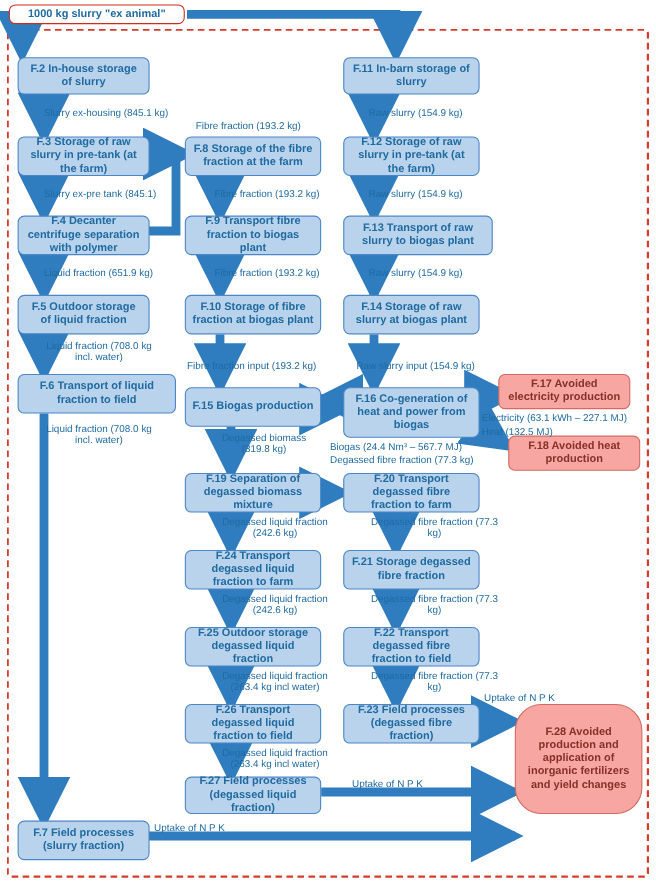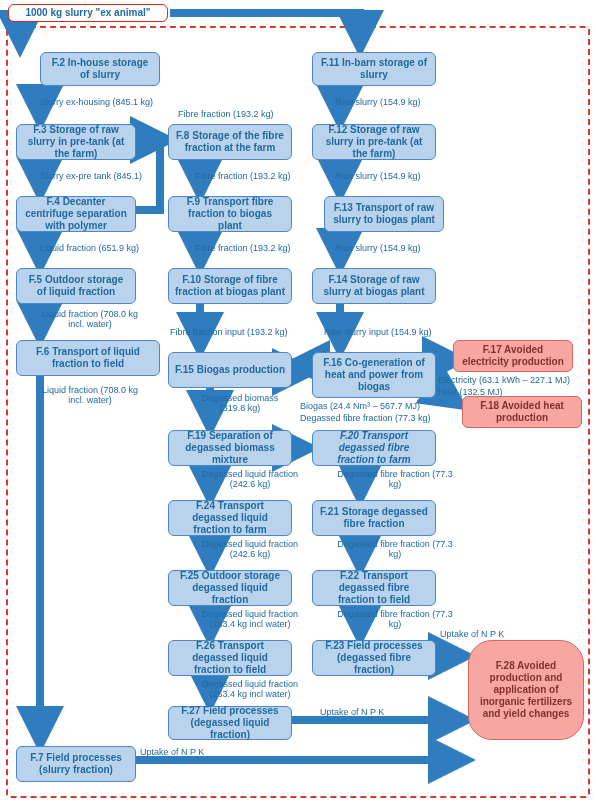--- a/index.html
+++ b/index.html
@@ -108,48 +108,48 @@
 
   <path class="arrow" d="M 430 656 L 468 656" marker-end="url(#ah)"></path>
 
   <path class="arrow" d="M 292 720 L 468 720" marker-end="url(#ah)"></path>
 
   <path class="arrow" d="M 130 760 L 468 760" marker-end="url(#ah)"></path>
 </svg>
 
 <div class="box start" style="left:8px; top:4px; width:160px; height:18px; font-size:10px;">1000 kg slurry "ex animal"</div>
 
-<div class="box blue" style="left:16px; top:52px; width:120px; height:34px;margin-left:24px;">F.2 In-house storage of slurry</div>
+<div class="box blue" style="left:16px; top:52px; width:120px; height:34px;">F.2 In-house storage of slurry</div>
 <div class="box blue" style="left:16px; top:124px; width:120px; height:36px;">F.3 Storage of raw slurry in pre-tank (at the farm)</div>
 <div class="box blue" style="left:16px; top:196px; width:120px; height:36px;">F.4 Decanter centrifuge separation with polymer</div>
 <div class="box blue" style="left:16px; top:268px; width:120px; height:36px;">F.5 Outdoor storage of liquid fraction</div>
 <div class="box blue" style="left:16px; top:340px; width:144px; height:36px;">F.6 Transport of liquid fraction to field</div>
 <div class="box blue" style="left:16px; top:746px; width:120px; height:36px;">F.7 Field processes (slurry fraction)</div>
 
 <div class="box blue" style="left:168px; top:124px; width:124px; height:36px;">F.8 Storage of the fibre fraction at the farm</div>
 <div class="box blue" style="left:168px; top:196px; width:124px; height:36px;">F.9 Transport fibre fraction to biogas plant</div>
 <div class="box blue" style="left:168px; top:268px; width:124px; height:36px;">F.10 Storage of fibre fraction at biogas plant</div>
 <div class="box blue" style="left:168px; top:352px; width:124px; height:36px;">F.15 Biogas production</div>
 
 <div class="box blue" style="left:312px; top:52px;  width:124px; height:34px;">F.11 In-barn storage of slurry</div>
 <div class="box blue" style="left:312px; top:124px; width:124px; height:36px;">F.12 Storage of raw slurry in pre-tank (at the farm)</div>
-<div class="box blue" style="left:312px; top:196px; width:120px; height:36px;margin-left:12px;">F.13 Transport of raw slurry to biogas plant</div>
+<div class="box blue" style="left:312px; top:196px; width:136px; height:36px;">F.13 Transport of raw slurry to biogas plant</div>
 <div class="box blue" style="left:312px; top:268px; width:124px; height:36px;">F.14 Storage of raw slurry at biogas plant</div>
 <div class="box blue" style="left:312px; top:352px; width:124px; height:46px;">F.16 Co-generation of heat and power from biogas</div>
 
 <div class="box red" style="left:453px; top:340px; width:120px; height:32px;">F.17 Avoided electricity production</div>
 <div class="box red" style="left:462px; top:396px; width:120px; height:32px;">F.18 Avoided heat production</div>
 
 <div class="box blue" style="left:168px; top:430px; width:124px; height:36px;">F.19 Separation of degassed biomass mixture</div>
 <div class="box blue" style="left:168px; top:500px; width:124px; height:36px;">F.24 Transport degassed liquid fraction to farm</div>
 <div class="box blue" style="left:168px; top:570px; width:124px; height:36px;">F.25 Outdoor storage degassed liquid fraction</div>
 <div class="box blue" style="left:168px; top:640px; width:124px; height:36px;">F.26 Transport degassed liquid fraction to field</div>
 <div class="box blue" style="left:168px; top:706px; width:124px; height:34px;">F.27 Field processes (degassed liquid fraction)</div>
 
-<div class="box blue" style="left:312px; top:430px; width:124px; height:36px;font-style:italic;">F.20 Transport degassed fibre fraction to farm</div>
+<div class="box blue" style="left:312px; top:430px; width:124px; height:36px;">F.20 Transport degassed fibre fraction to farm</div>
 <div class="box blue" style="left:312px; top:500px; width:124px; height:36px;">F.21 Storage degassed fibre fraction</div>
 <div class="box blue" style="left:312px; top:570px; width:124px; height:36px;">F.22 Transport degassed fibre fraction to field</div>
 <div class="box blue" style="left:312px; top:640px; width:124px; height:36px;">F.23 Field processes (degassed fibre fraction)</div>
 
 <div class="box red" style="left:468px; top:640px; width:116px; height:100px;border-radius:24px;">F.28 Avoided production and application of inorganic fertilizers and yield changes</div>
 
 <div class="edge-label" style="left:40px; top:98px;">Slurry ex-housing (845.1 kg)</div>
 <div class="edge-label" style="left:40px; top:172px;">Slurry ex-pre tank (845.1)</div>
 <div class="edge-label" style="left:40px; top:244px;">Liquid fraction (651.9 kg)</div>
 <div class="edge-label" style="left:40px; top:310px; width:100px; white-space:normal;">Liquid fraction (708.0 kg incl. water)</div>

